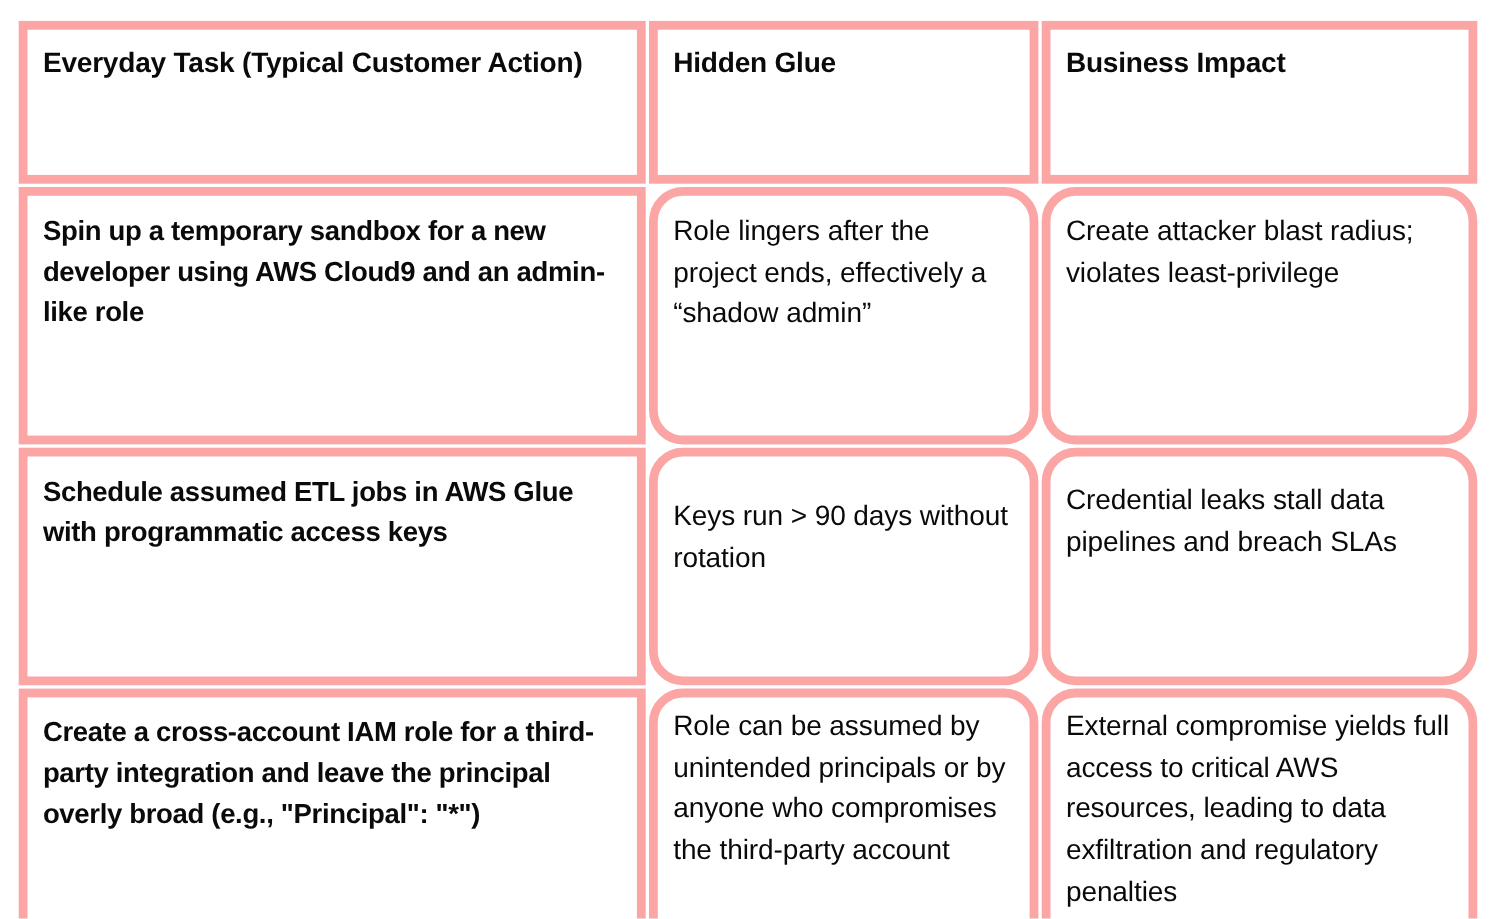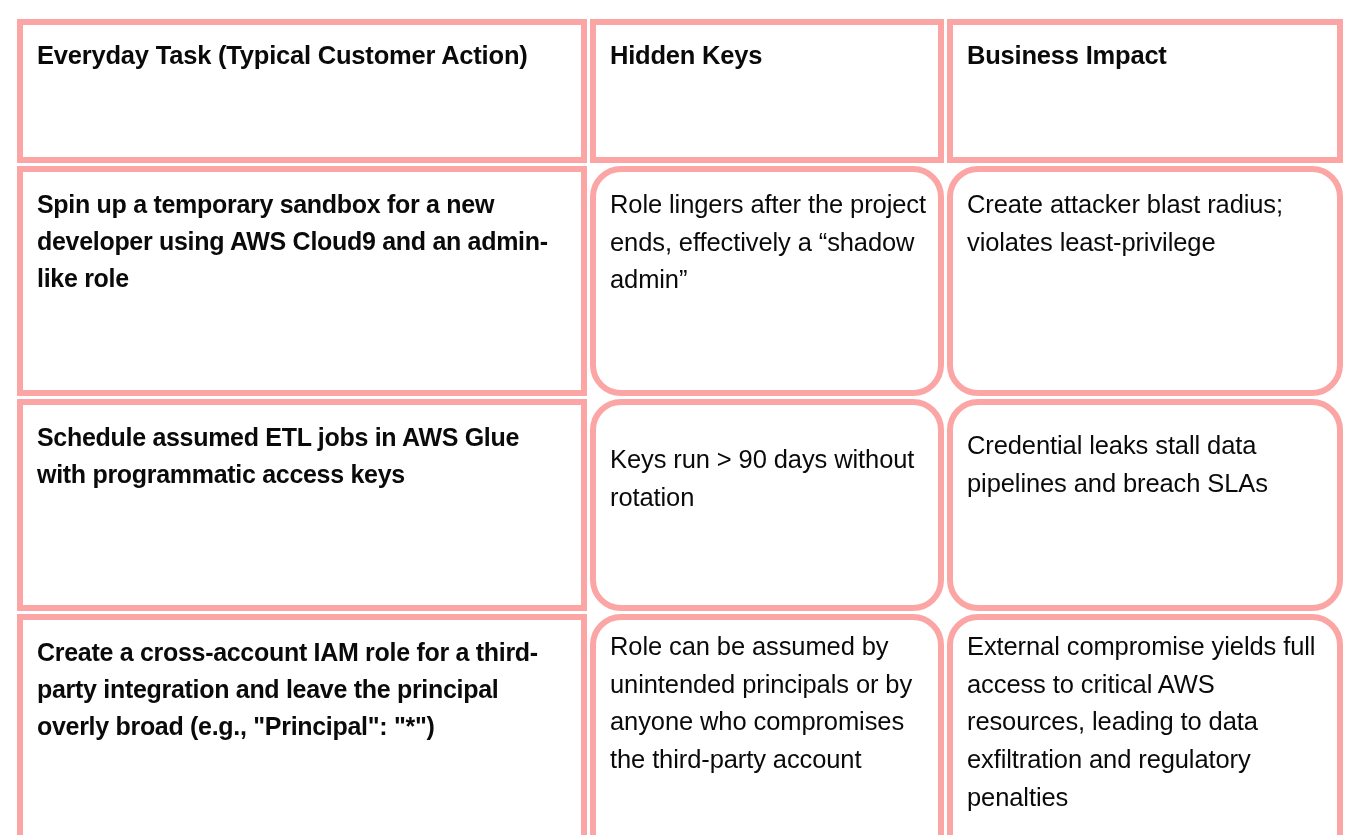--- a/index.html
+++ b/index.html
@@ -33,21 +33,21 @@
     border-spacing: 3px;
     table-layout: fixed;
   }
 
   .risk-table col.c-task   { width: 570px; }
   .risk-table col.c-risk   { width: 354px; }
   .risk-table col.c-impact { width: 396px; }
 
   .risk-table td,
   .risk-table th {
-    border: 6px solid #fca5a5;
+    border: 8px solid #fca5a5;
     background: #ffffff;
     vertical-align: top;
     padding: 14px 12px 14px 14px;
     text-align: left;
   }
 
   
   .hdr-cell {
     height: 104px;
     font-weight: 700;
@@ -93,21 +93,21 @@
   <table class="risk-table">
     <colgroup>
       <col class="c-task">
       <col class="c-risk">
       <col class="c-impact">
     </colgroup>
 
     <thead>
       <tr>
         <th class="hdr-cell">Everyday Task (Typical Customer Action)</th>
-        <th class="hdr-cell">Hidden Keys</th>
+        <th class="hdr-cell">Hidden Glue</th>
         <th class="hdr-cell">Business Impact</th>
       </tr>
     </thead>
 
     <tbody>
       <tr class="row-1">
         <td class="cell-task">Spin up a temporary sandbox for a new developer using AWS Cloud9 and an admin-like role</td>
         <td class="cell-risk">Role lingers after the project ends, effectively a “shadow admin”</td>
         <td class="cell-impact">Create attacker blast radius; violates least-privilege</td>
       </tr>

